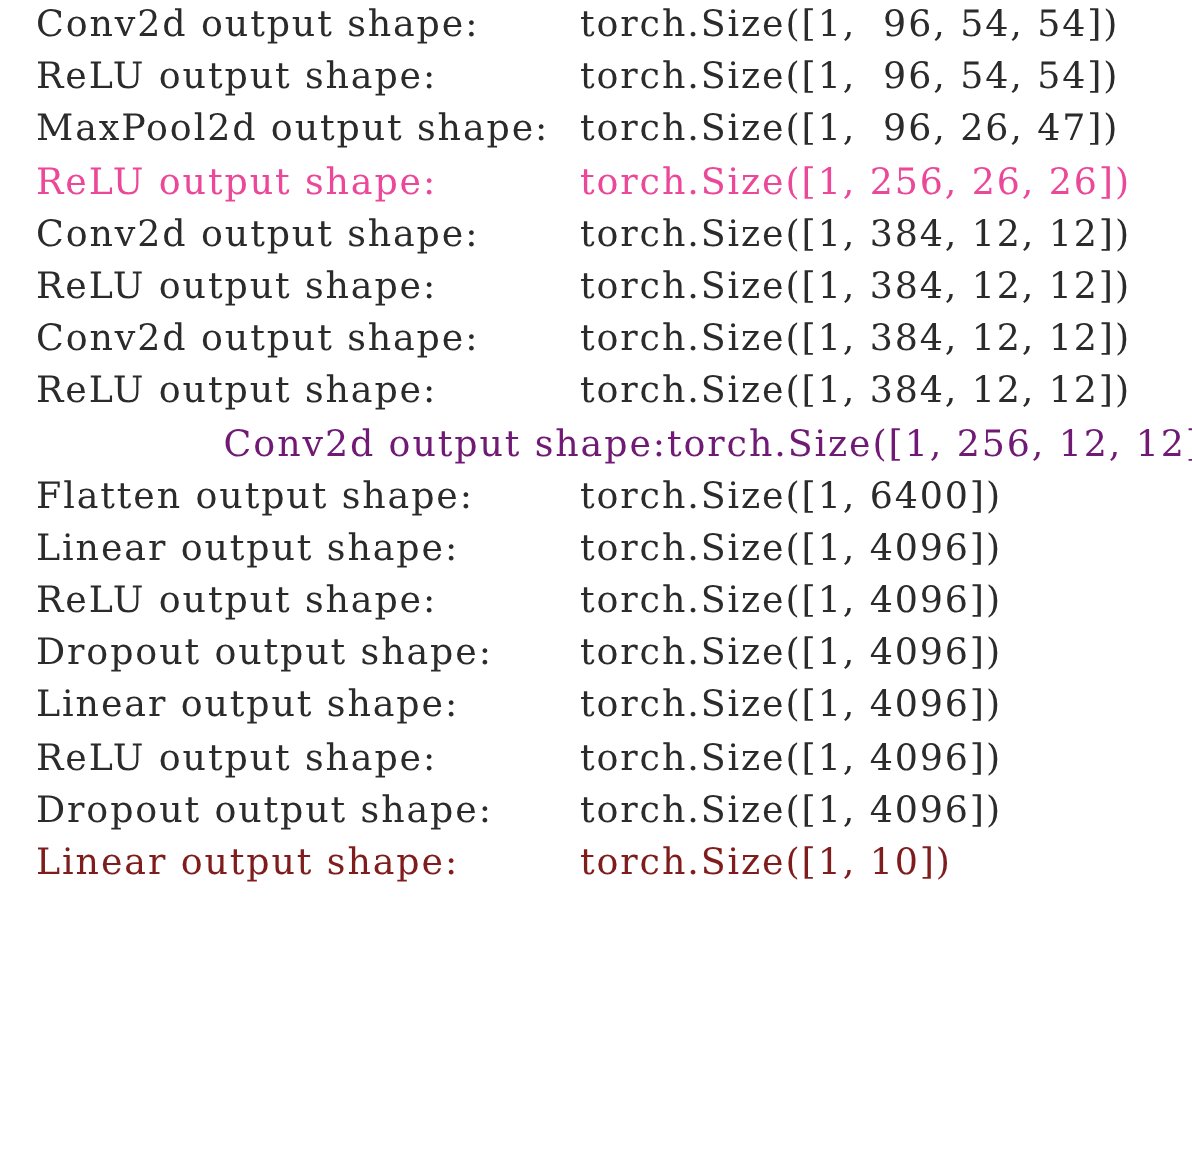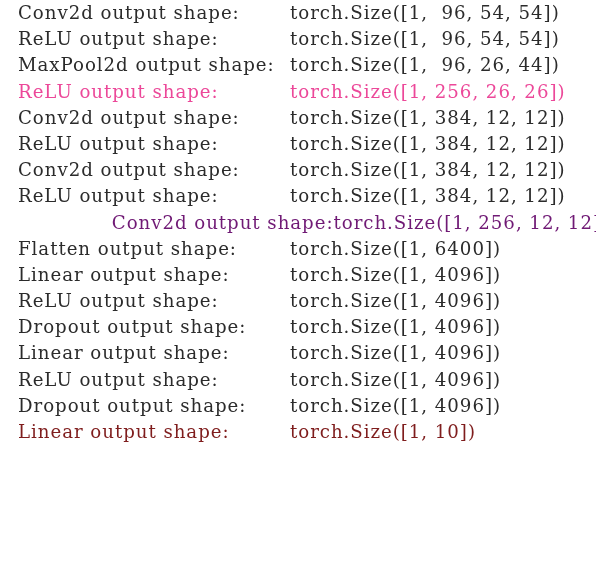--- a/index.html
+++ b/index.html
@@ -46,21 +46,21 @@
     display: inline-block;
     white-space: pre;
   }
 </style>
 </head>
 <body>
 
 <div id="console-output" style="background: rgb(255, 255, 255);">
     <div class="log-line" style="color: rgb(43, 43, 43);"><span class="layer-label">Conv2d output shape:</span><span class="shape-value">torch.Size([1,  96, 54, 54])</span></div>
     <div class="log-line" style="color: rgb(43, 43, 43);"><span class="layer-label">ReLU output shape:</span><span class="shape-value">torch.Size([1,  96, 54, 54])</span></div>
-    <div class="log-line" style="color: rgb(43, 43, 43);"><span class="layer-label">MaxPool2d output shape:</span><span class="shape-value">torch.Size([1,  96, 26, 44])</span></div>
+    <div class="log-line" style="color: rgb(43, 43, 43);"><span class="layer-label">MaxPool2d output shape:</span><span class="shape-value">torch.Size([1,  96, 26, 47])</span></div>
     <div class="log-line" style="color: #ec4899;"><span class="layer-label">ReLU output shape:</span><span class="shape-value">torch.Size([1, 256, 26, 26])</span></div>
     <div class="log-line" style="color: rgb(43, 43, 43);"><span class="layer-label">Conv2d output shape:</span><span class="shape-value">torch.Size([1, 384, 12, 12])</span></div>
     <div class="log-line" style="color: rgb(43, 43, 43);"><span class="layer-label">ReLU output shape:</span><span class="shape-value">torch.Size([1, 384, 12, 12])</span></div>
     <div class="log-line" style="color: rgb(43, 43, 43);"><span class="layer-label">Conv2d output shape:</span><span class="shape-value">torch.Size([1, 384, 12, 12])</span></div>
     <div class="log-line" style="color: rgb(43, 43, 43);"><span class="layer-label">ReLU output shape:</span><span class="shape-value">torch.Size([1, 384, 12, 12])</span></div>
     <div class="log-line" style="color: #701a75; text-align: right;"><span class="layer-label">Conv2d output shape:</span><span class="shape-value">torch.Size([1, 256, 12, 12])</span></div>
     <div class="log-line" style="color: rgb(43, 43, 43);"><span class="layer-label">Flatten output shape:</span><span class="shape-value">torch.Size([1, 6400])</span></div>
     <div class="log-line" style="color: rgb(43, 43, 43);"><span class="layer-label">Linear output shape:</span><span class="shape-value">torch.Size([1, 4096])</span></div>
     <div class="log-line" style="color: rgb(43, 43, 43);"><span class="layer-label">ReLU output shape:</span><span class="shape-value">torch.Size([1, 4096])</span></div>
     <div class="log-line" style="color: rgb(43, 43, 43);"><span class="layer-label">Dropout output shape:</span><span class="shape-value">torch.Size([1, 4096])</span></div>

